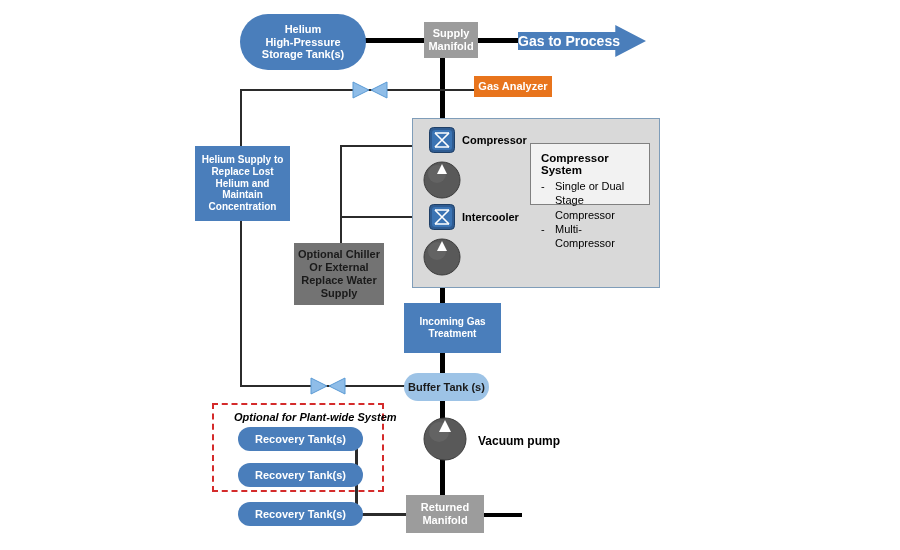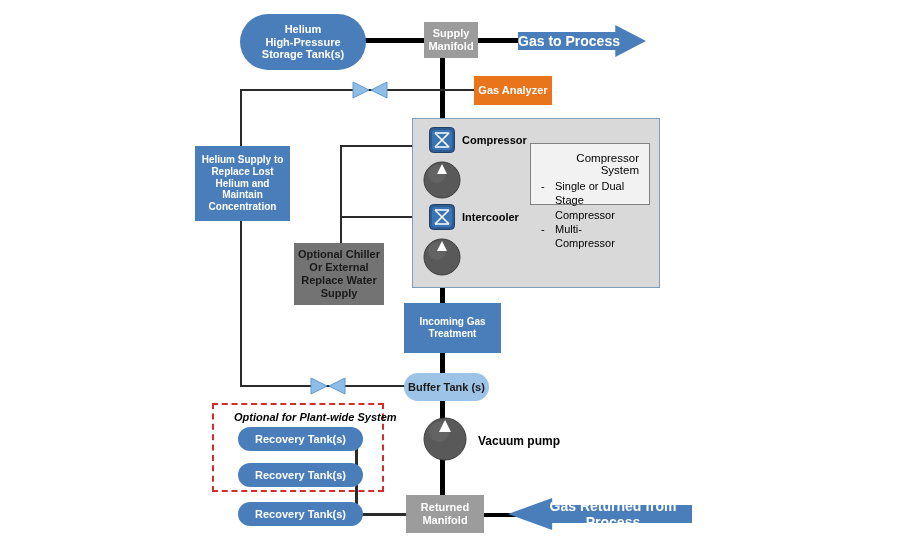--- a/index.html
+++ b/index.html
@@ -66,21 +66,21 @@
   .arrow-left .arrow-label{padding-left:26px;}
 
   
   .enclosure{
     background:#D9D9D9;border:1px solid #7F9DB9;
   }
   .callout{
     background:#F2F2F2;border:1px solid #808080;
     padding:8px 10px;color:#000000;
   }
-  .callout .c-title{font-weight:normal;font-size:11.5px;margin-bottom:3px;text-align:right;}
+  .callout .c-title{font-weight:bold;font-size:11.5px;margin-bottom:3px;}
   .callout ul{margin:0;padding:0;list-style:none;}
   .callout li{
     font-size:11px;line-height:1.3;padding-left:14px;position:relative;
   }
   .callout li .dash{position:absolute;left:0;top:0;}
 
   
   .hx{width:26px;height:26px;}
   
   .pump{width:38px;height:38px;}
@@ -159,21 +159,21 @@
 
   <div class="node manifold" style="left:424px;top:22px;width:54px;height:36px;flex-direction:column;">
     <span>Supply</span>
     <span>Manifold</span>
   </div>
 
   <div class="blockarrow arrow-right" style="left:518px;top:25px;width:128px;height:32px;">
     <span class="arrow-label">Gas to Process</span>
   </div>
 
-  <div class="node orange" style="left:474px;top:76px;width:78px;height:29px;">
+  <div class="node orange" style="left:474px;top:76px;width:78px;height:21px;">
     <span>Gas Analyzer</span>
   </div>
 
   <div class="valve" style="left:352px;top:81px;">
     <svg width="36" height="18" viewBox="0 0 36 18">
       <polygon points="1,1 17,9 1,17" fill="#8FBDE8" stroke="#5B9BD5" stroke-width="1"></polygon>
       <polygon points="35,1 19,9 35,17" fill="#8FBDE8" stroke="#5B9BD5" stroke-width="1"></polygon>
     </svg>
   </div>
 
@@ -264,17 +264,14 @@
   </div>
   <div class="node tank-dark" style="left:238px;top:502px;width:125px;height:24px;">
     <span>Recovery Tank(s)</span>
   </div>
 
   <div class="node manifold" style="left:406px;top:495px;width:78px;height:38px;flex-direction:column;">
     <span>Returned</span>
     <span>Manifold</span>
   </div>
 
-  <div class="blockarrow arrow-left" style="left:508px;top:498px;width:184px;height:32px;">
-    <span class="arrow-label">Gas Returned from Process</span>
-  </div>
 
 </div>
 
 </body></html>

